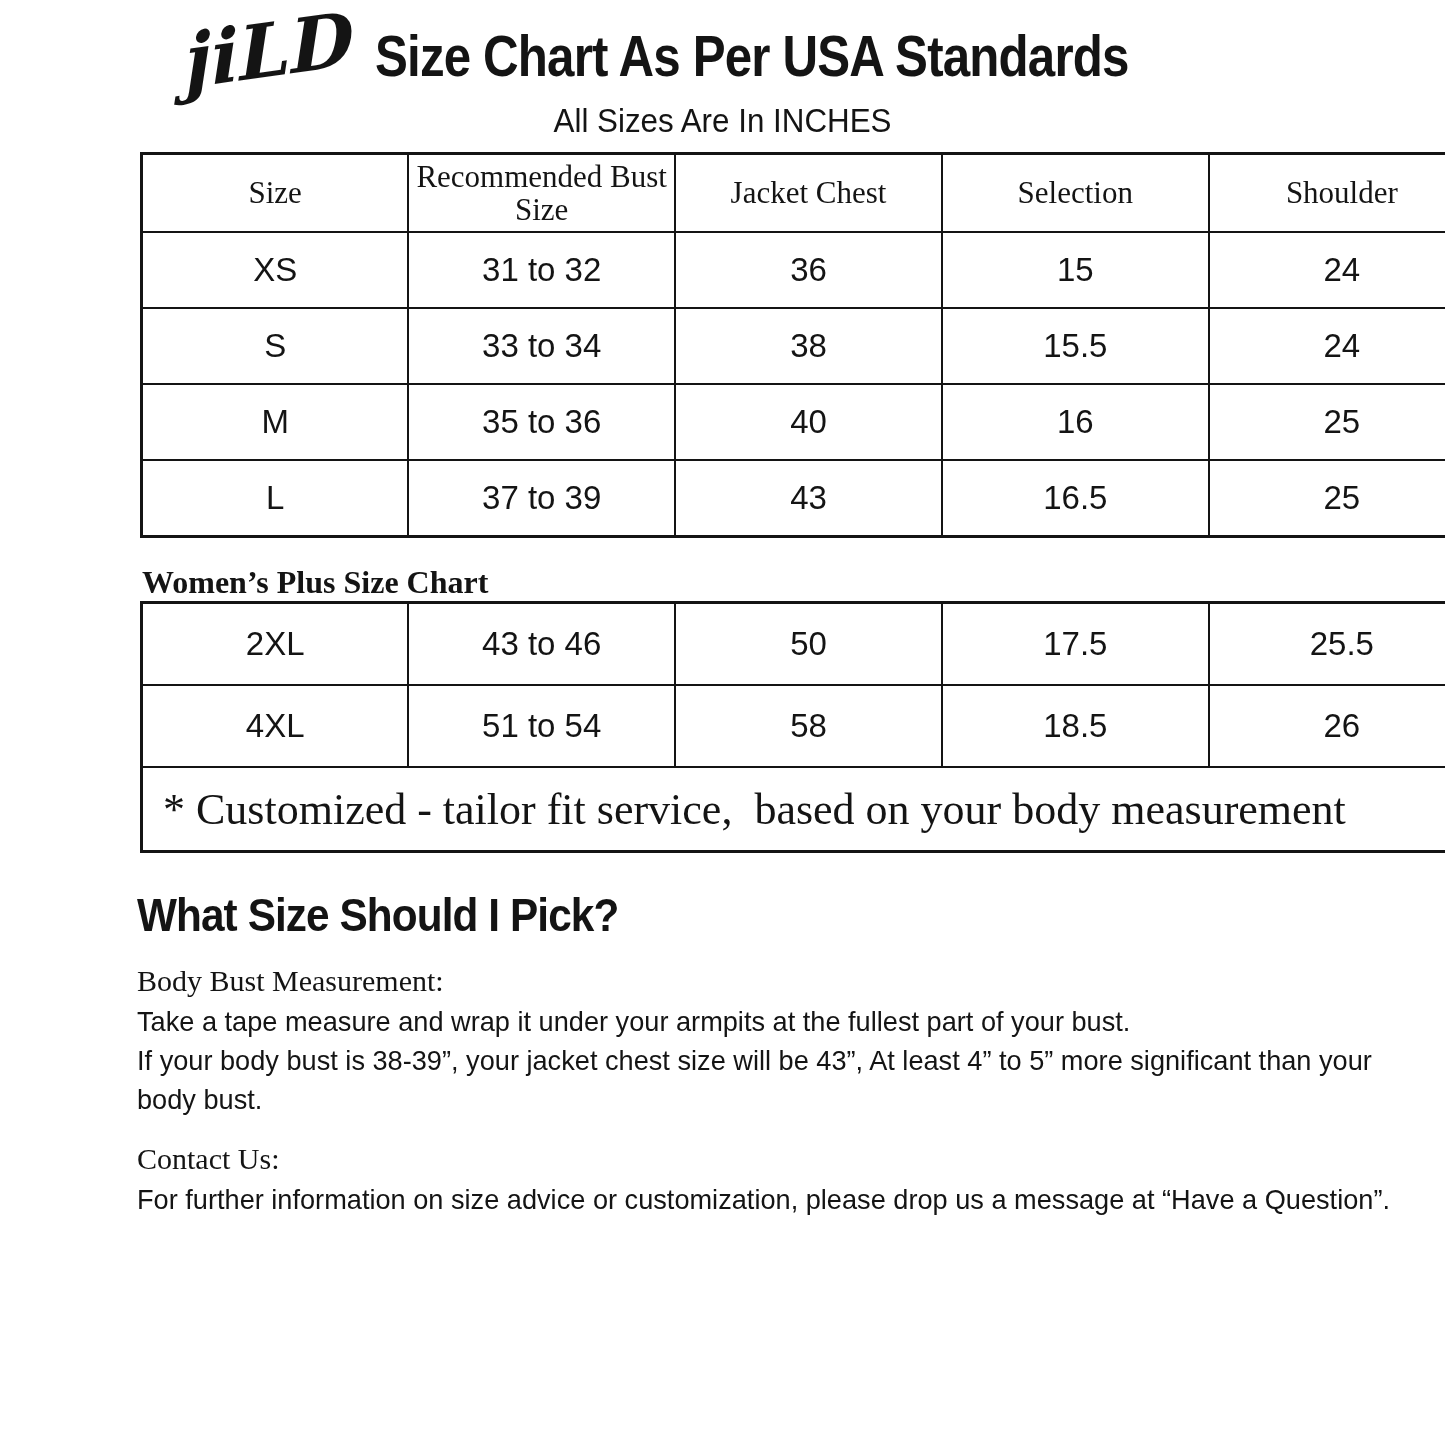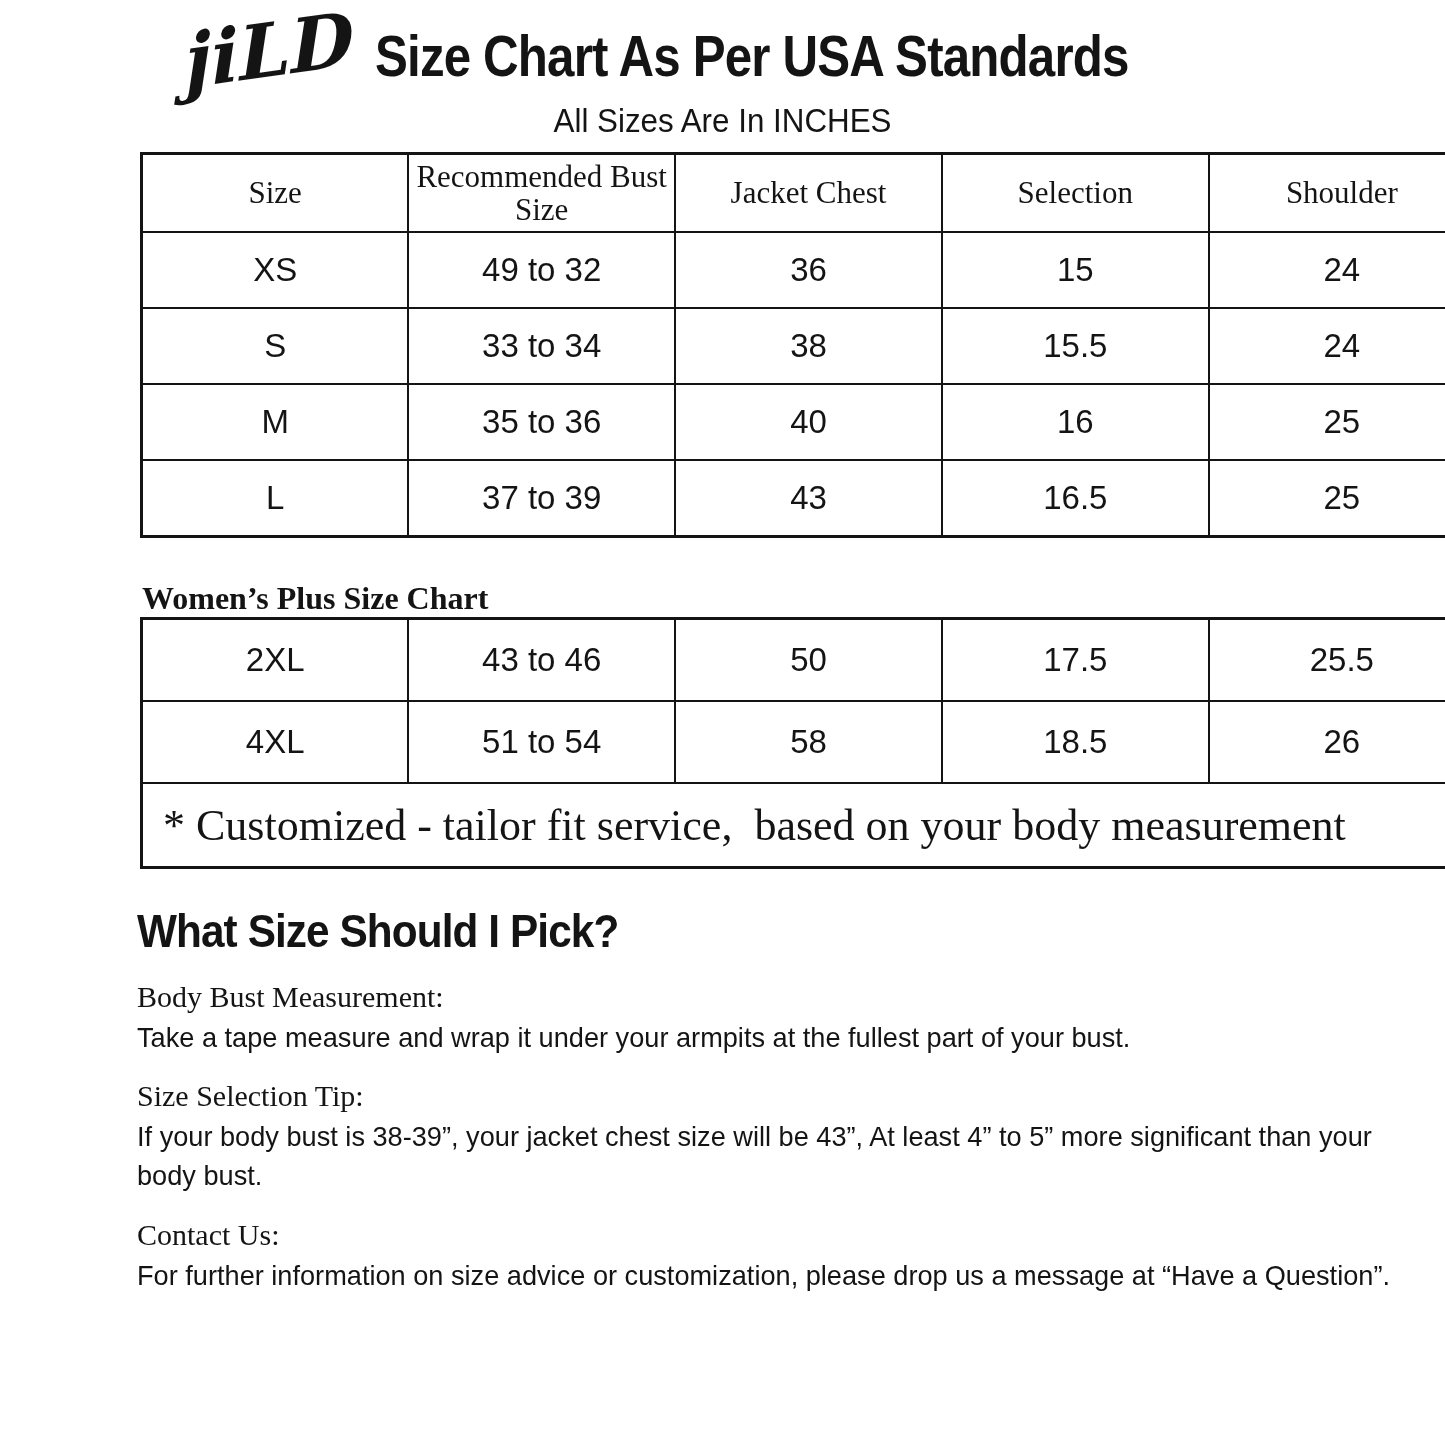--- a/index.html
+++ b/index.html
@@ -72,21 +72,21 @@
     font-size: 31px;
     line-height: 1.08;
     height: 76px;
     padding: 0 28px;
   }
   .main-chart td { height: 74px; }
   .plus-heading {
     font-family: "Liberation Serif", serif;
     font-size: 32px;
     font-weight: bold;
-    margin: 42px 0 0 142px;
+    margin: 26px 0 0 142px;
     letter-spacing: 0;
   }
   .plus-chart { }
   .plus-chart td { height: 80px; }
   .plus-chart td.footnote-cell {
     text-align: left;
     font-family: "Liberation Serif", serif;
     font-size: 44px;
     height: 82px;
     padding-left: 20px;
@@ -139,21 +139,21 @@
         <th>Size</th>
         <th>Recommended Bust Size</th>
         <th>Jacket Chest</th>
         <th>Selection</th>
         <th>Shoulder</th>
       </tr>
     </thead>
     <tbody>
       <tr>
         <td>XS</td>
-        <td>49 to 32</td>
+        <td>31 to 32</td>
         <td>36</td>
         <td>15</td>
         <td>24</td>
       </tr>
       <tr>
         <td>S</td>
         <td>33 to 34</td>
         <td>38</td>
         <td>15.5</td>
         <td>24</td>
@@ -198,20 +198,19 @@
       </tr>
     </tbody>
   </table>
 
   <section class="guide">
     <h2 class="guide-heading">What Size Should I Pick?</h2>
 
     <h3 class="guide-subheading">Body Bust Measurement:</h3>
     <p class="guide-body">Take a tape measure and wrap it under your armpits at the fullest part of your bust.</p>
 
-    <h3 class="guide-subheading">Size Selection Tip:</h3>
     <p class="guide-body">If your body bust is 38-39”, your jacket chest size will be 43”, At least 4” to 5” more significant than your body bust.</p>
 
     <h3 class="guide-subheading">Contact Us:</h3>
     <p class="guide-body">For further information on size advice or customization, please drop us a message at “Have a Question”.</p>
   </section>
 
 </div>
 
 </body></html>

